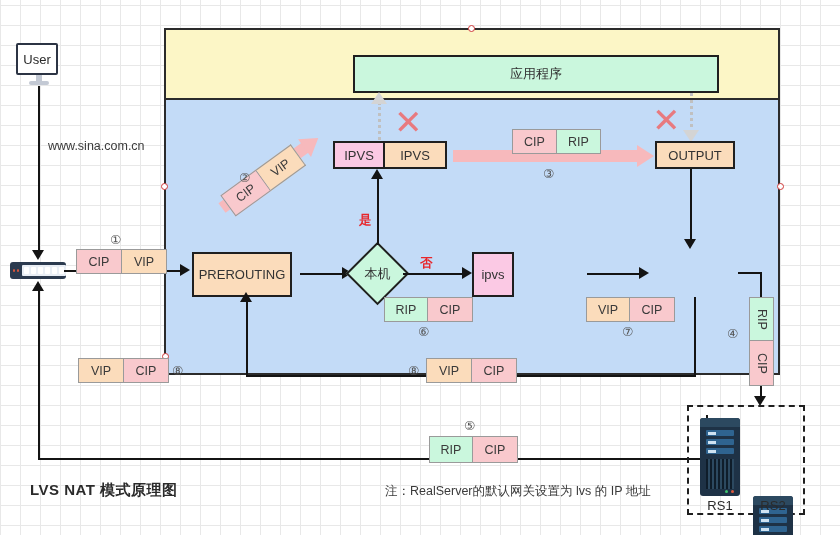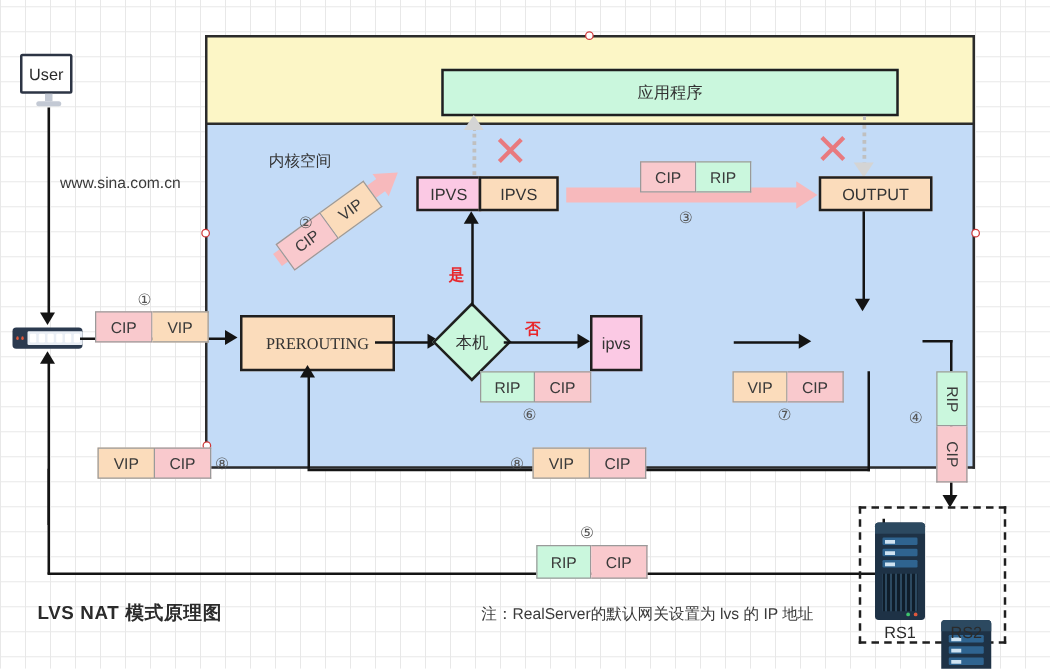--- a/index.html
+++ b/index.html
@@ -88,21 +88,20 @@
   .rot90{writing-mode:vertical-rl;text-orientation:mixed;}
 </style>
 </head>
 <body>
 
 <div id="canvas">
 
   <div class="abs zone-user" style="left:164px;top:28px;width:616px;height:72px;"></div>
 
   <div class="abs zone-kernel" style="left:164px;top:100px;width:616px;height:275px;"></div>
-  <div class="abs ctr zone-label" style="left:185px;top:120px;width:110px;height:18px;">内核空间</div>
 
   <div class="abs anchor" style="left:161px;top:183px;"></div>
   <div class="abs anchor" style="left:777px;top:183px;"></div>
   <div class="abs anchor" style="left:468px;top:25px;"></div>
   <div class="abs anchor" style="left:162px;top:353px;"></div>
   <div class="abs anchor" style="left:469px;top:372px;"></div>
 
   <div class="abs mon-screen ctr" style="left:16px;top:43px;width:42px;height:32px;">
     <span style="font-size:13px;color:#2b2b2b;">User</span>
   </div>
@@ -142,28 +141,28 @@
   <div class="abs" style="left:683px;top:130px;width:0;height:0;border-left:8px solid transparent;border-right:8px solid transparent;border-top:12px solid #d4d4d4;"></div>
   <div class="abs xmark" style="left:652px;top:103px;">✕</div>
 
   <div class="abs node n-pink ctr" style="left:333px;top:141px;width:52px;height:28px;">
     <span>IPVS</span>
   </div>
   <div class="abs node n-orange ctr" style="left:383px;top:141px;width:64px;height:28px;">
     <span>IPVS</span>
   </div>
 
-  <div class="abs node n-orange ctr" style="left:655px;top:141px;width:91px;height:28px;">
+  <div class="abs node n-orange ctr" style="left:655px;top:141px;width:80px;height:28px;">
     <span>OUTPUT</span>
   </div>
 
   <div class="abs ln lnv" style="left:690px;top:169px;height:72px;"></div>
   <div class="abs arrowD" style="left:684px;top:239px;"></div>
 
-  <div class="abs node n-orange ctr" style="left:192px;top:252px;width:124px;height:45px;font-family:Liberation Serif, serif;">
+  <div class="abs node n-orange ctr" style="left:192px;top:252px;width:100px;height:45px;">
     <span>PREROUTING</span>
   </div>
 
   <div class="abs ln lnh" style="left:64px;top:270px;width:118px;"></div>
   <div class="abs arrowR" style="left:180px;top:264px;"></div>
 
   <div class="abs ln lnh" style="left:300px;top:273px;width:45px;"></div>
   <div class="abs arrowR" style="left:342px;top:267px;"></div>
 
   <div class="abs ln lnv" style="left:246px;top:299px;height:76px;"></div>

